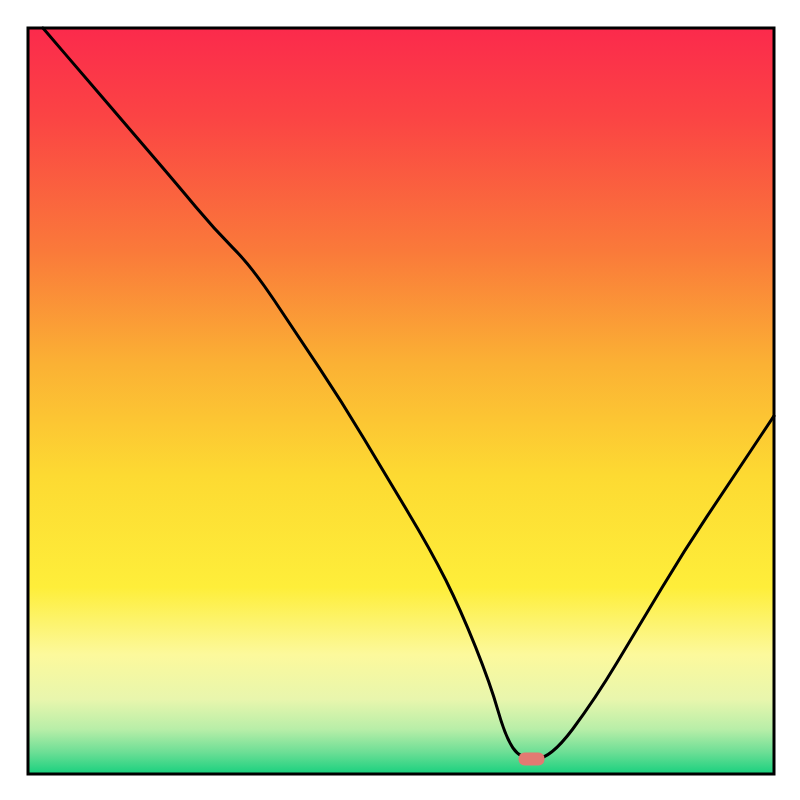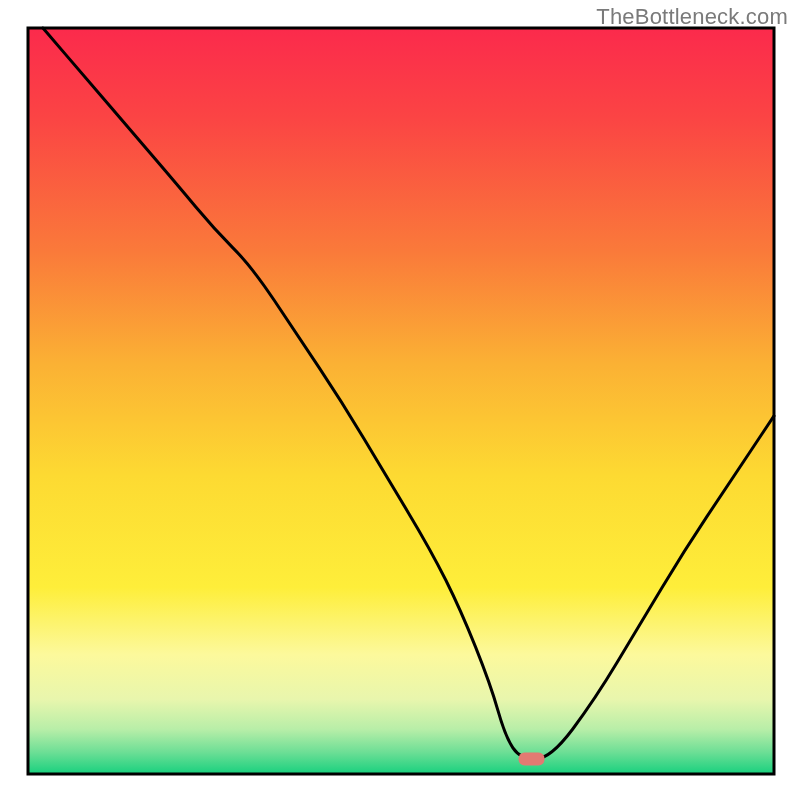--- a/index.html
+++ b/index.html
@@ -27,21 +27,20 @@
   }
   svg {
     display: block;
   }
 </style>
 </head>
 <body>
 
 <div class="chart-container">
 
-  <div class="watermark">TheBottleneck.com</div>
 
   <svg width="800" height="800" viewBox="0 0 800 800">
     <defs>
       <linearGradient id="plotGradient" x1="0" y1="0" x2="0" y2="1">
       <stop offset="0%" stop-color="#fb2a4c"></stop>
           <stop offset="12%" stop-color="#fb4444"></stop>
           <stop offset="30%" stop-color="#fa7a3a"></stop>
           <stop offset="45%" stop-color="#fbb134"></stop>
           <stop offset="60%" stop-color="#fdda32"></stop>
           <stop offset="75%" stop-color="#feee3a"></stop>

